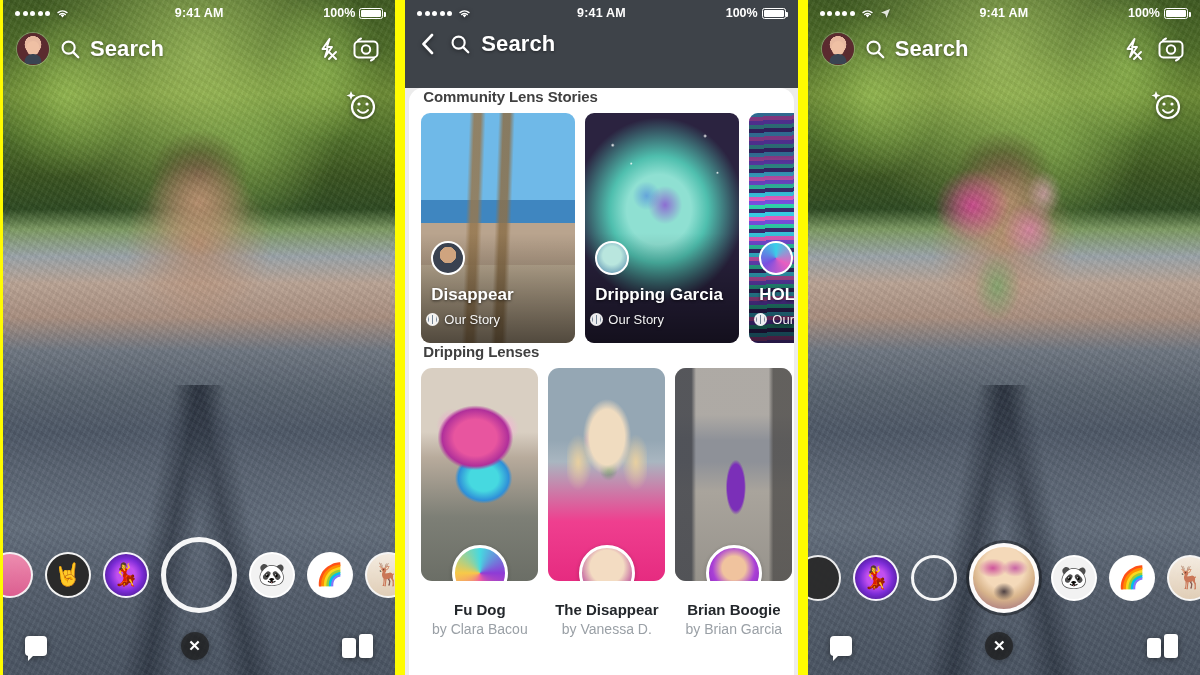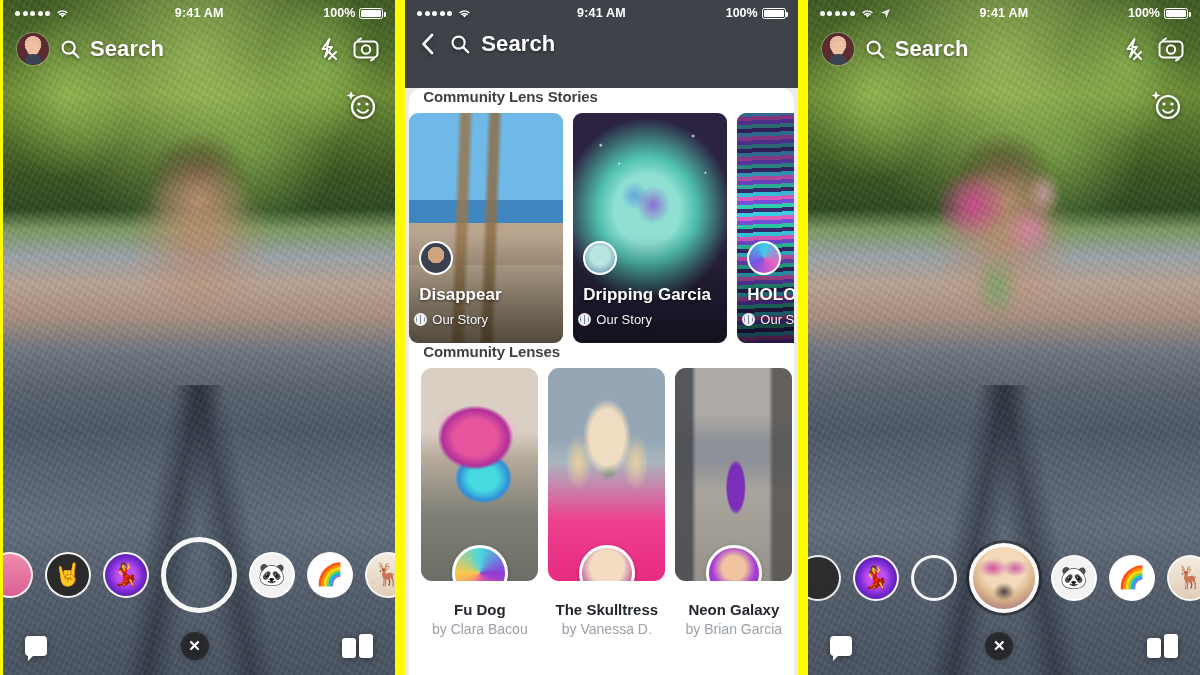--- a/index.html
+++ b/index.html
@@ -219,21 +219,21 @@
     border-radius: 14px 14px 0 0;
     overflow: hidden;
     z-index: 5;
   }
   .section-title {
     font-size: 15px; font-weight: bold; color: #404040;
     padding: 0 14px 8px 14px;
     letter-spacing: -.1px;
   }
   .story-row {
-    display: flex; gap: 10px; padding: 0 0 0 0;
+    display: flex; gap: 10px; padding: 0 0 0 12px;
   }
   .story-card {
     position: relative;
     width: 154px; height: 230px; flex: 0 0 auto;
     border-radius: 9px; overflow: hidden;
     background: #777;
   }
   .story-card.c1 {
     background:
       linear-gradient(180deg, #6fb9e8 0 38%, #3f86c0 38% 48%, #b9a48e 48% 66%, #c9b89f 66% 100%);
@@ -513,42 +513,42 @@
           <div class="story-shade"></div>
           <div class="story-avatar sa-3"></div>
           <div class="story-title">HOLO</div>
           <div class="story-meta">
             <span class="globe"></span>
             <span>Our Story</span>
           </div>
         </div>
       </div>
 
-      <div class="section-title">Community Lenses</div>
+      <div class="section-title">Dripping Lenses</div>
 
       <div class="lens-row">
         <div class="lens-item">
           <div class="lens-thumb t1">
             <div class="lens-badge lb-1"></div>
           </div>
           <div class="lens-name">Fu Dog</div>
           <div class="lens-author">by Clara Bacou</div>
         </div>
         <div class="lens-item">
           <div class="lens-thumb t2">
             <div class="lens-badge lb-2"></div>
           </div>
-          <div class="lens-name">The Skulltress</div>
+          <div class="lens-name">The Disappear</div>
           <div class="lens-author">by Vanessa D.</div>
         </div>
         <div class="lens-item">
           <div class="lens-thumb t3">
             <div class="lens-badge lb-3"></div>
           </div>
-          <div class="lens-name">Neon Galaxy</div>
+          <div class="lens-name">Brian Boogie</div>
           <div class="lens-author">by Brian Garcia</div>
         </div>
       </div>
     </div>
   </div>
 
   <div class="panel">
     <div class="cam-bg"></div>
     <div class="collar"></div>
     <div class="lens-face-fx"></div>

